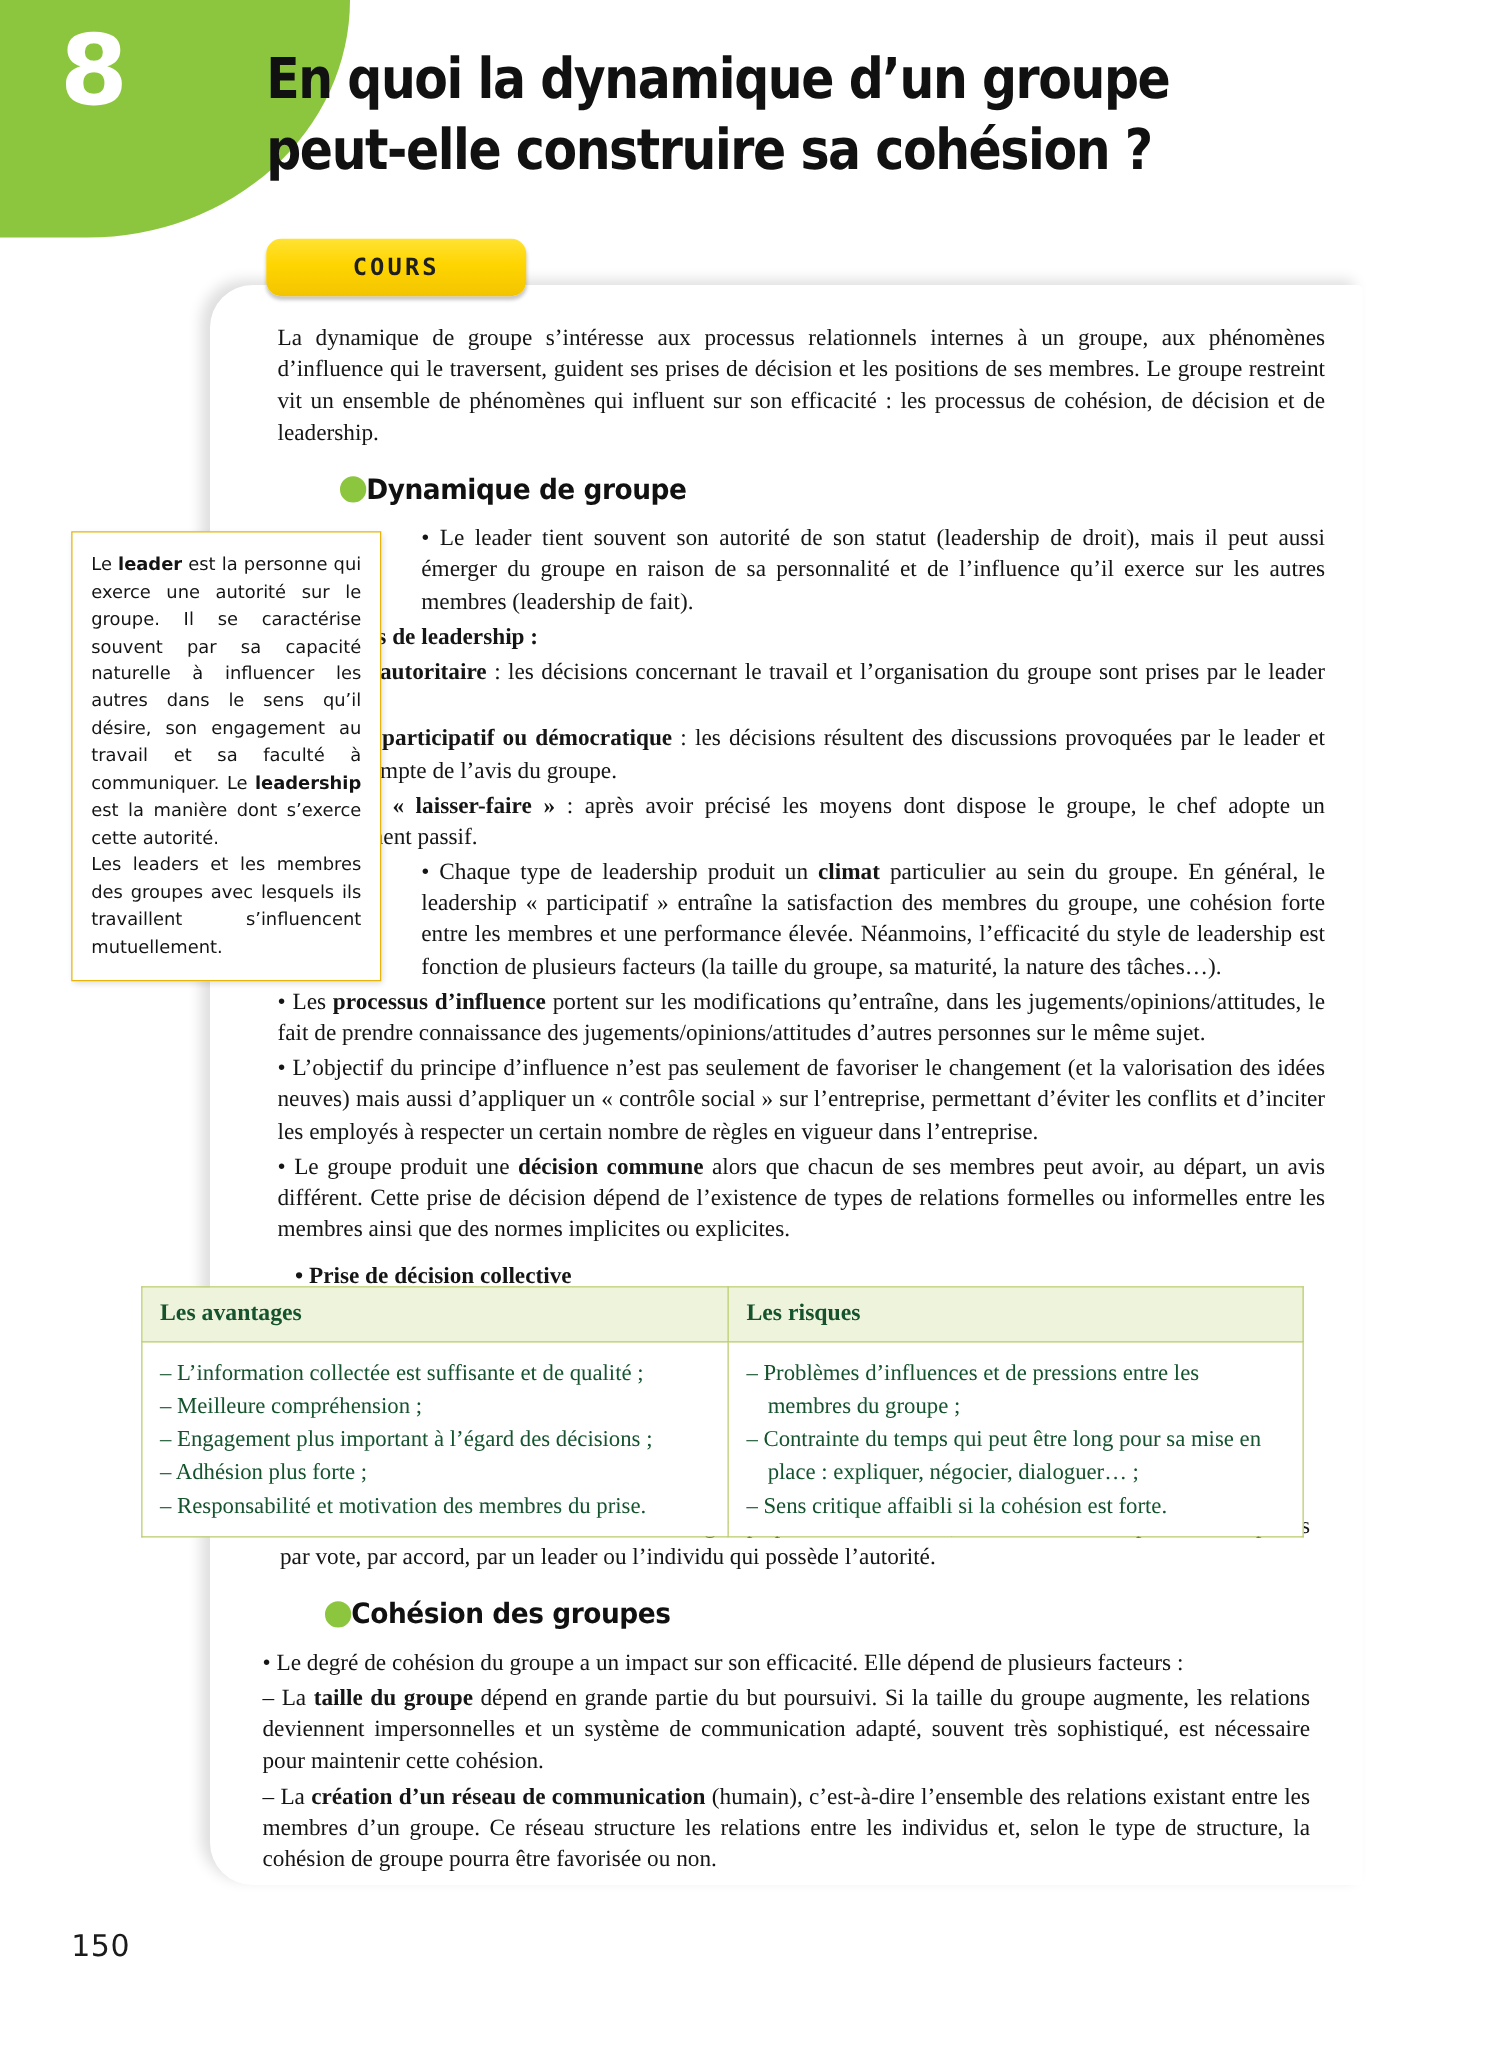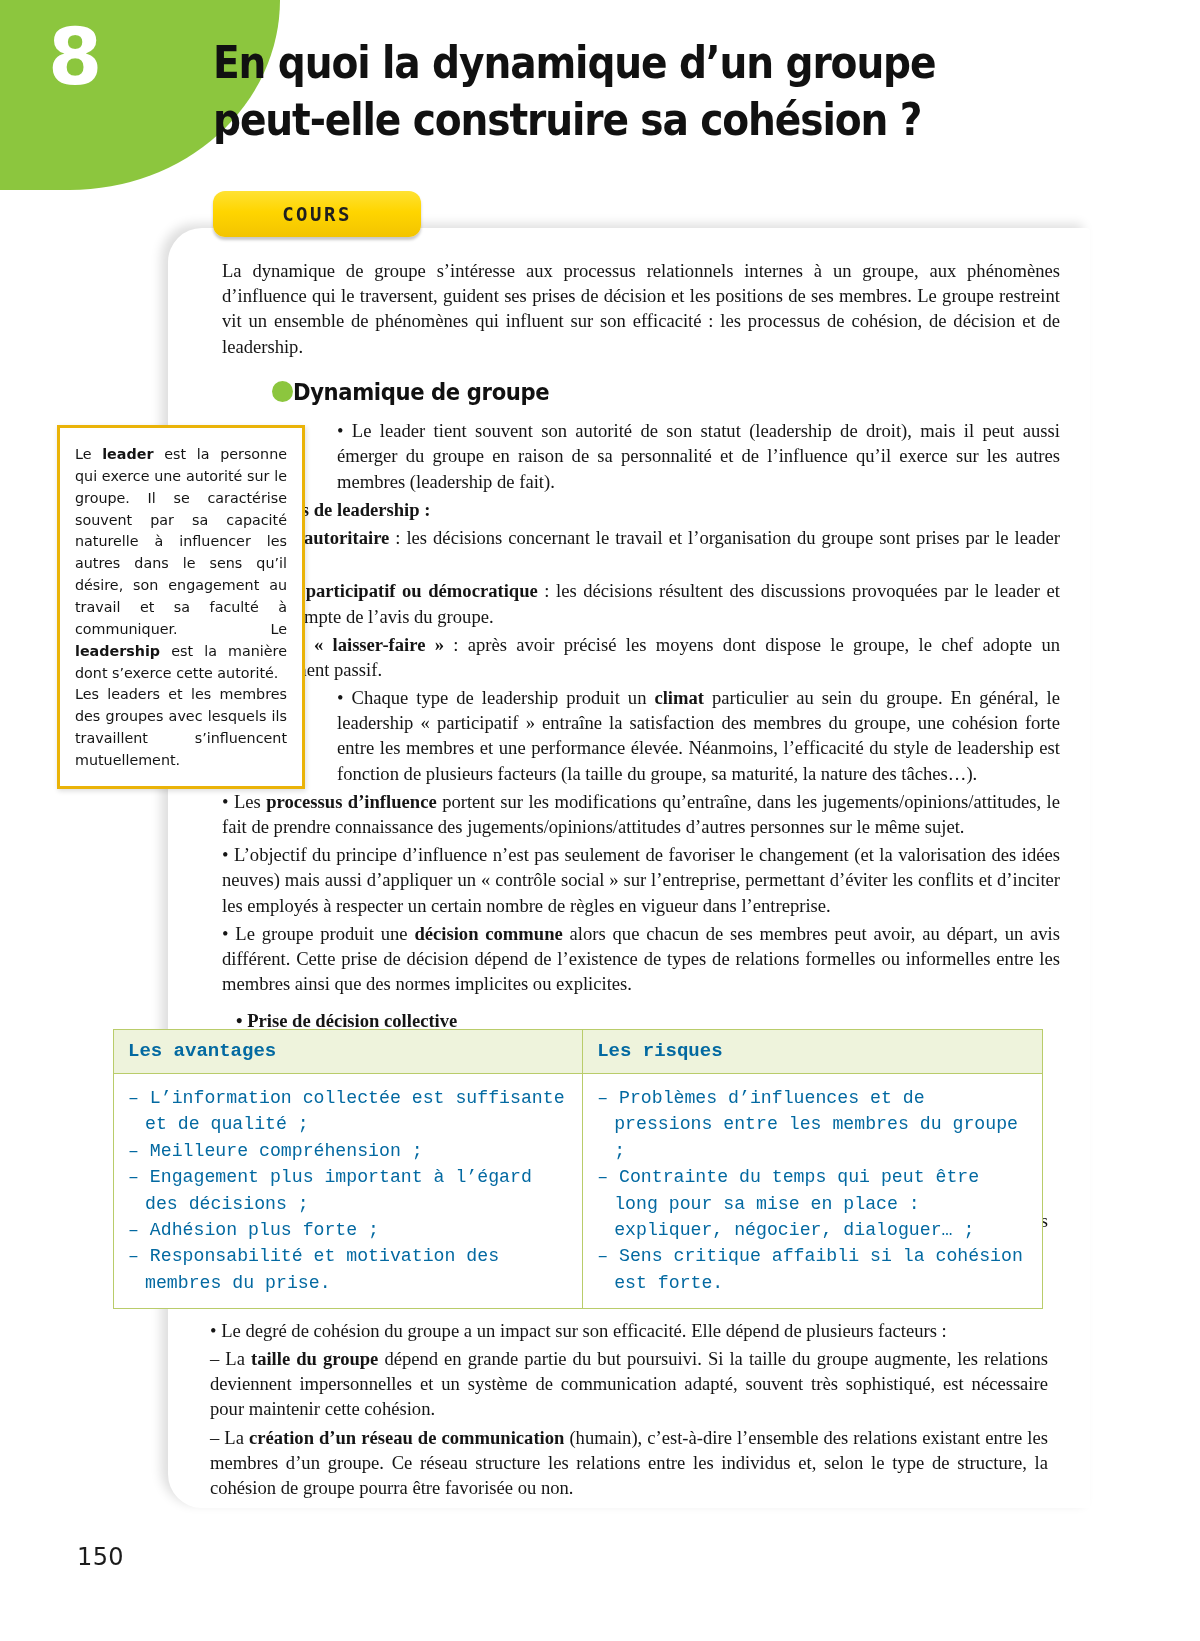--- a/index.html
+++ b/index.html
@@ -126,42 +126,42 @@
   }
   .b { font-weight: 700; }
 
   
   .def-box {
     position: absolute;
     left: 57px; top: 425px;
     width: 248px;
     z-index: 7;
     background: #ffffff;
-    border: 3px solid #eab308;
+    border: 1px solid #eab308;
     box-shadow: 1px 2px 5px rgba(0,0,0,0.14);
     padding: 16px 15px 14px 15px;
     font-family: "DejaVu Sans", sans-serif;
     font-size: 14.3px;
     line-height: 1.53;
     color: #141414;
     text-align: justify;
   }
   .def-box p { margin: 0; }
   .def-box .bd { font-weight: 700; }
 
   
   .adv-table {
     position: absolute;
     left: 113px; top: 1029px;
     width: 930px;
     z-index: 4;
     border-collapse: collapse;
-    font-family: Liberation Mono, monospace;
+    font-family: Liberation Serif, serif;
     font-size: 18.2px;
-    color: #0369a1;
+    color: #14532d;
   }
   .adv-table th, .adv-table td {
     border: 1px solid #b9cc6a;
     text-align: left;
     vertical-align: top;
   }
   .adv-table th {
     background: #eef3dc;
     font-weight: 700;
     padding: 10px 14px 11px 14px;
@@ -198,21 +198,20 @@
   
   .page-number {
     position: absolute;
     left: 57px; top: 1543px;
     z-index: 8;
     font-family: "DejaVu Sans", sans-serif;
     font-size: 24px;
     font-weight: 400;
     color: #1b1b1b;
     letter-spacing: 0.4px;
-    margin-left: 20px;
   }
 </style>
 </head>
 <body>
 
 <div class="corner-green"></div>
 <div class="chapter-number">8</div>
 
 <div class="chapter-title">
   <span class="line">En quoi la dynamique d’un groupe</span>

